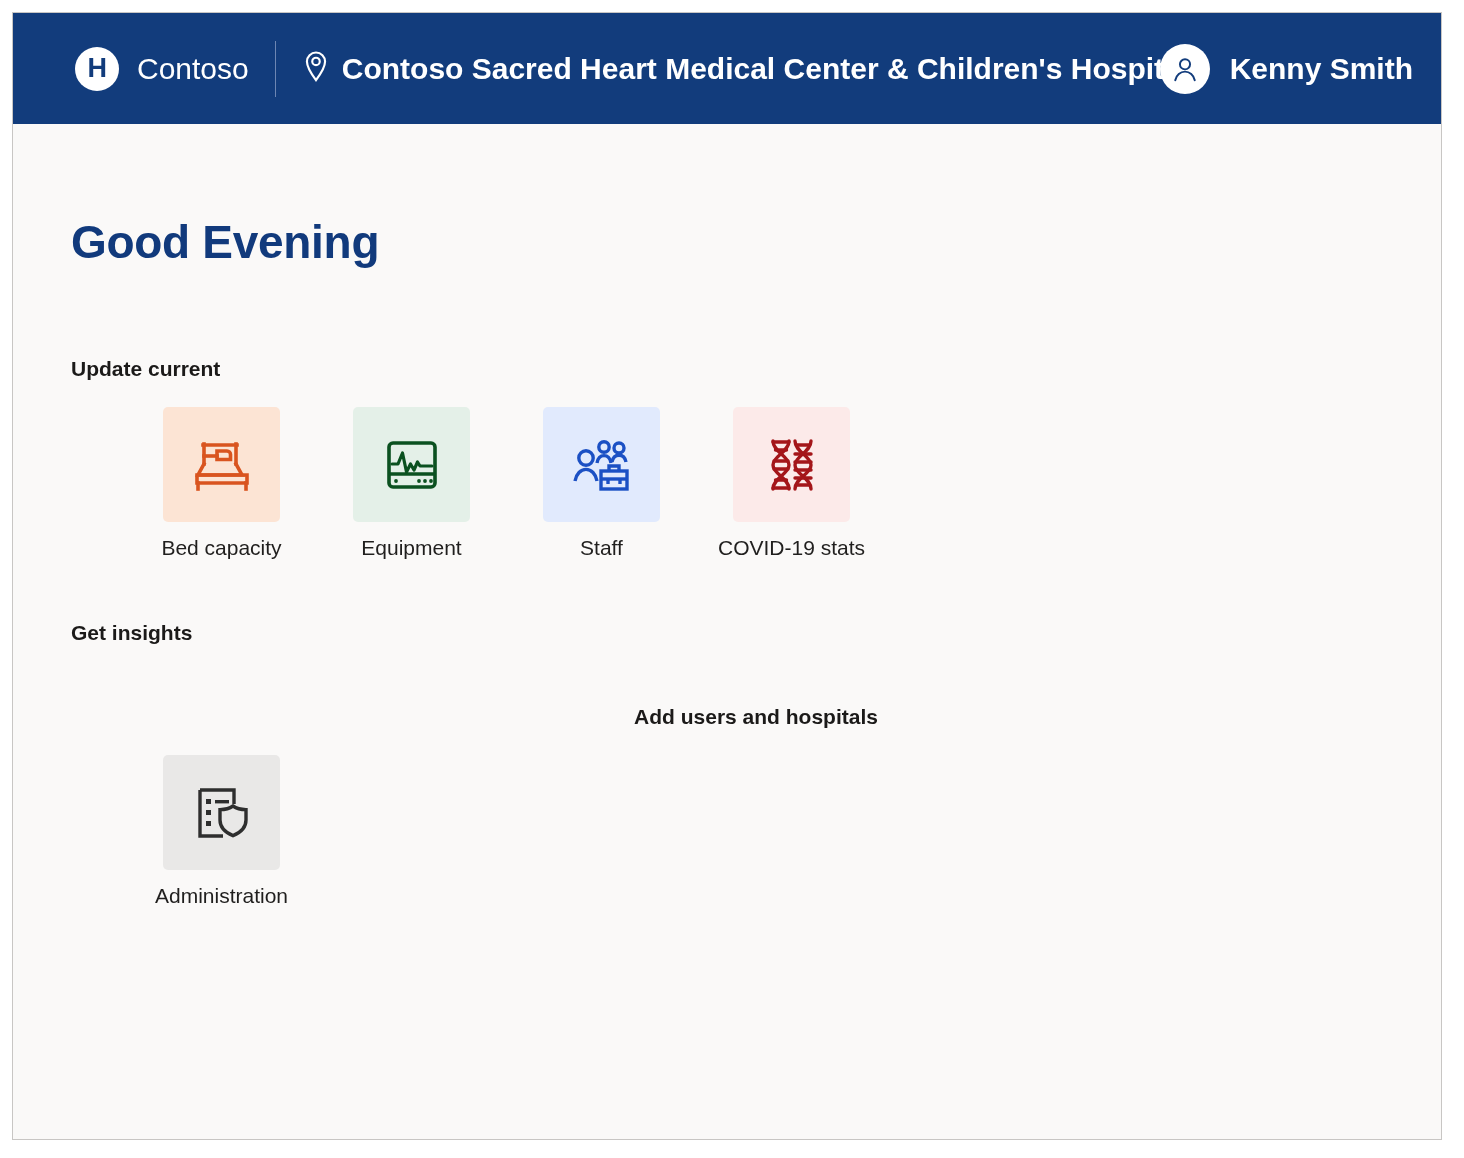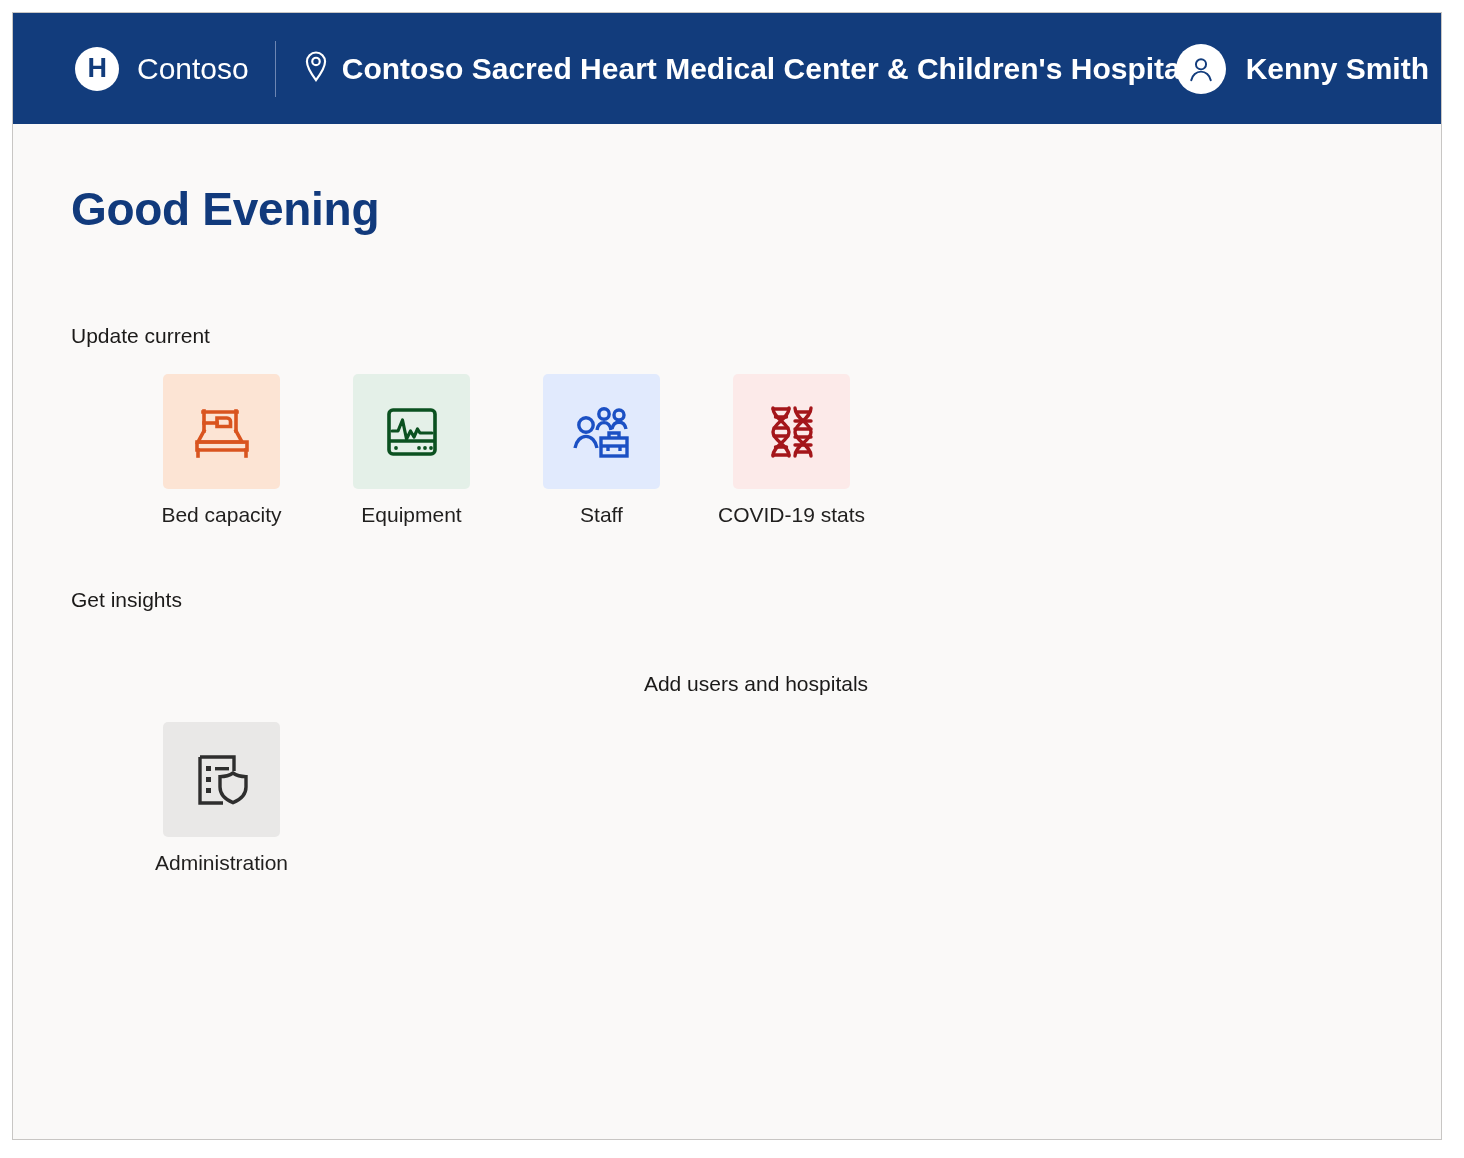--- a/index.html
+++ b/index.html
@@ -79,21 +79,21 @@
     gap: 12px;
   }
   .site-name {
     color: #ffffff;
     font-size: 30px;
     font-weight: bold;
     white-space: nowrap;
   }
   #user-group {
     position: absolute;
-    right: 12px;
+    right: 28px;
     top: 50%;
     transform: translateY(-50%);
     display: flex;
     align-items: center;
     gap: 20px;
   }
   .avatar-circle {
     width: 50px;
     height: 50px;
     border-radius: 50%;
@@ -113,28 +113,28 @@
   
   #main-body {
     padding: 0 0 0 58px;
     position: relative;
   }
   #greeting {
     color: #113a7c;
     font-size: 46px;
     font-weight: bold;
     margin: 0;
-    padding-top: 58px;
+    padding-top: 91px;
     letter-spacing: -0.3px;
   }
 
   .section-title {
     color: #1b1a19;
     font-size: 21px;
-    font-weight: normal;
+    font-weight: bold;
     margin: 0;
   }
   #section-update-title { padding-top: 88px; }
   #section-insights-title { padding-top: 61px; }
   #section-admin-title { padding-top: 60px; text-align: center; }
 
   .tile-row {
     display: flex;
     gap: 73px;
     padding-left: 92px;

